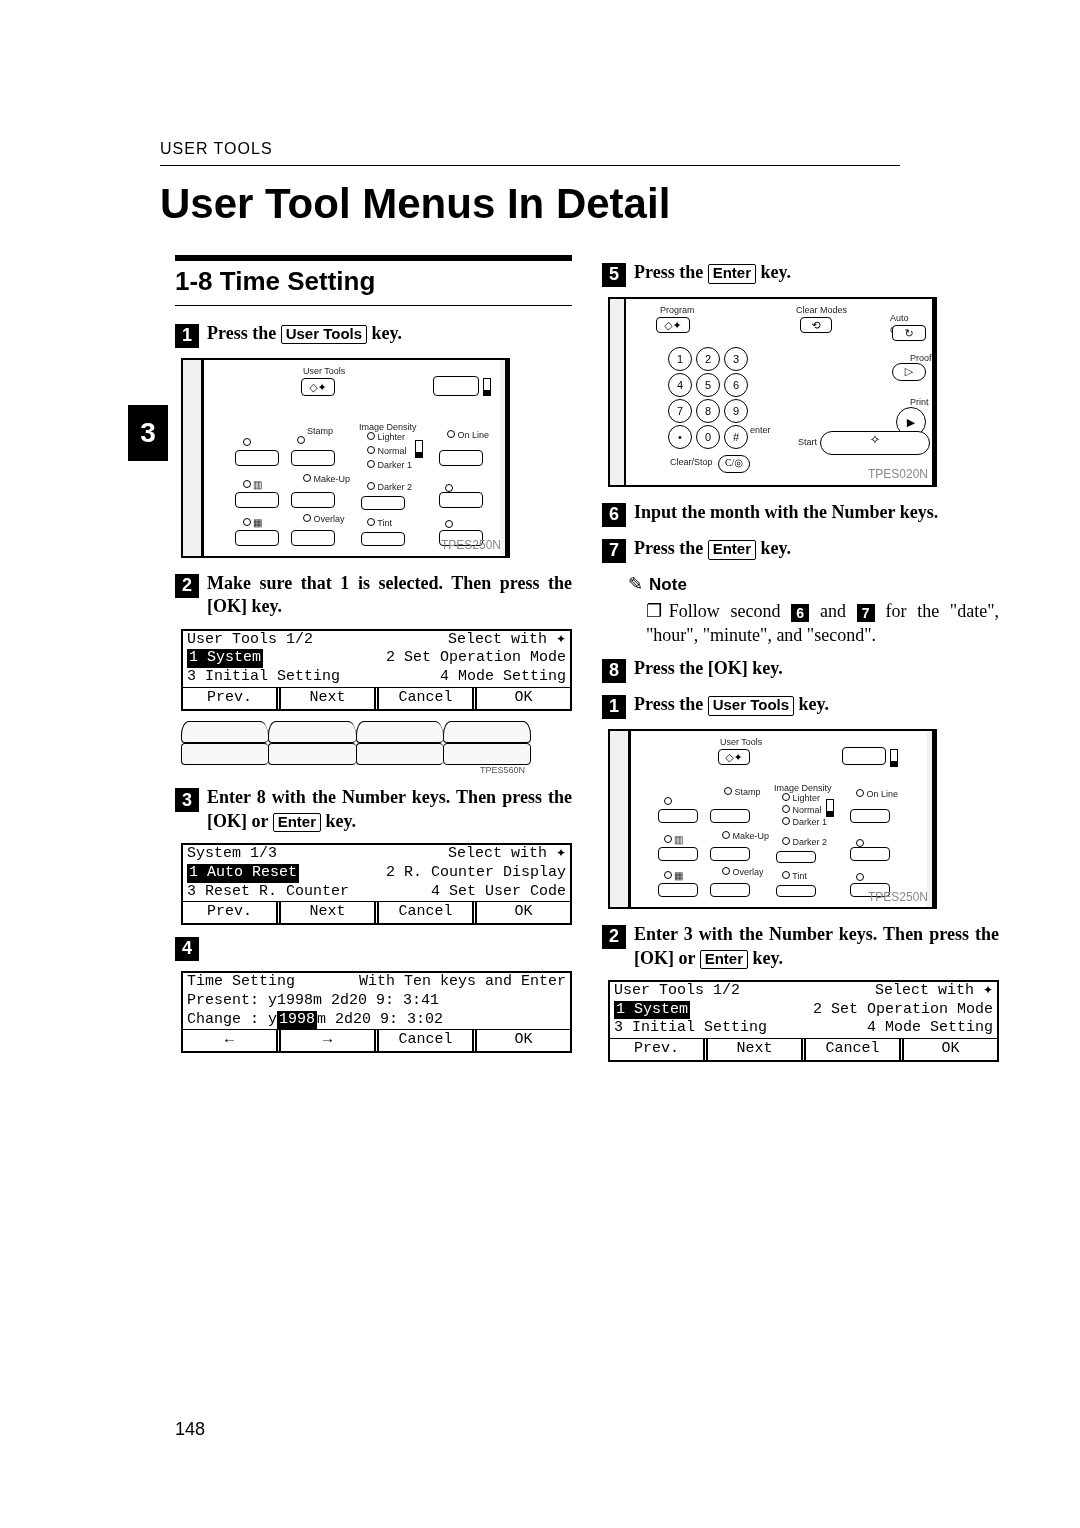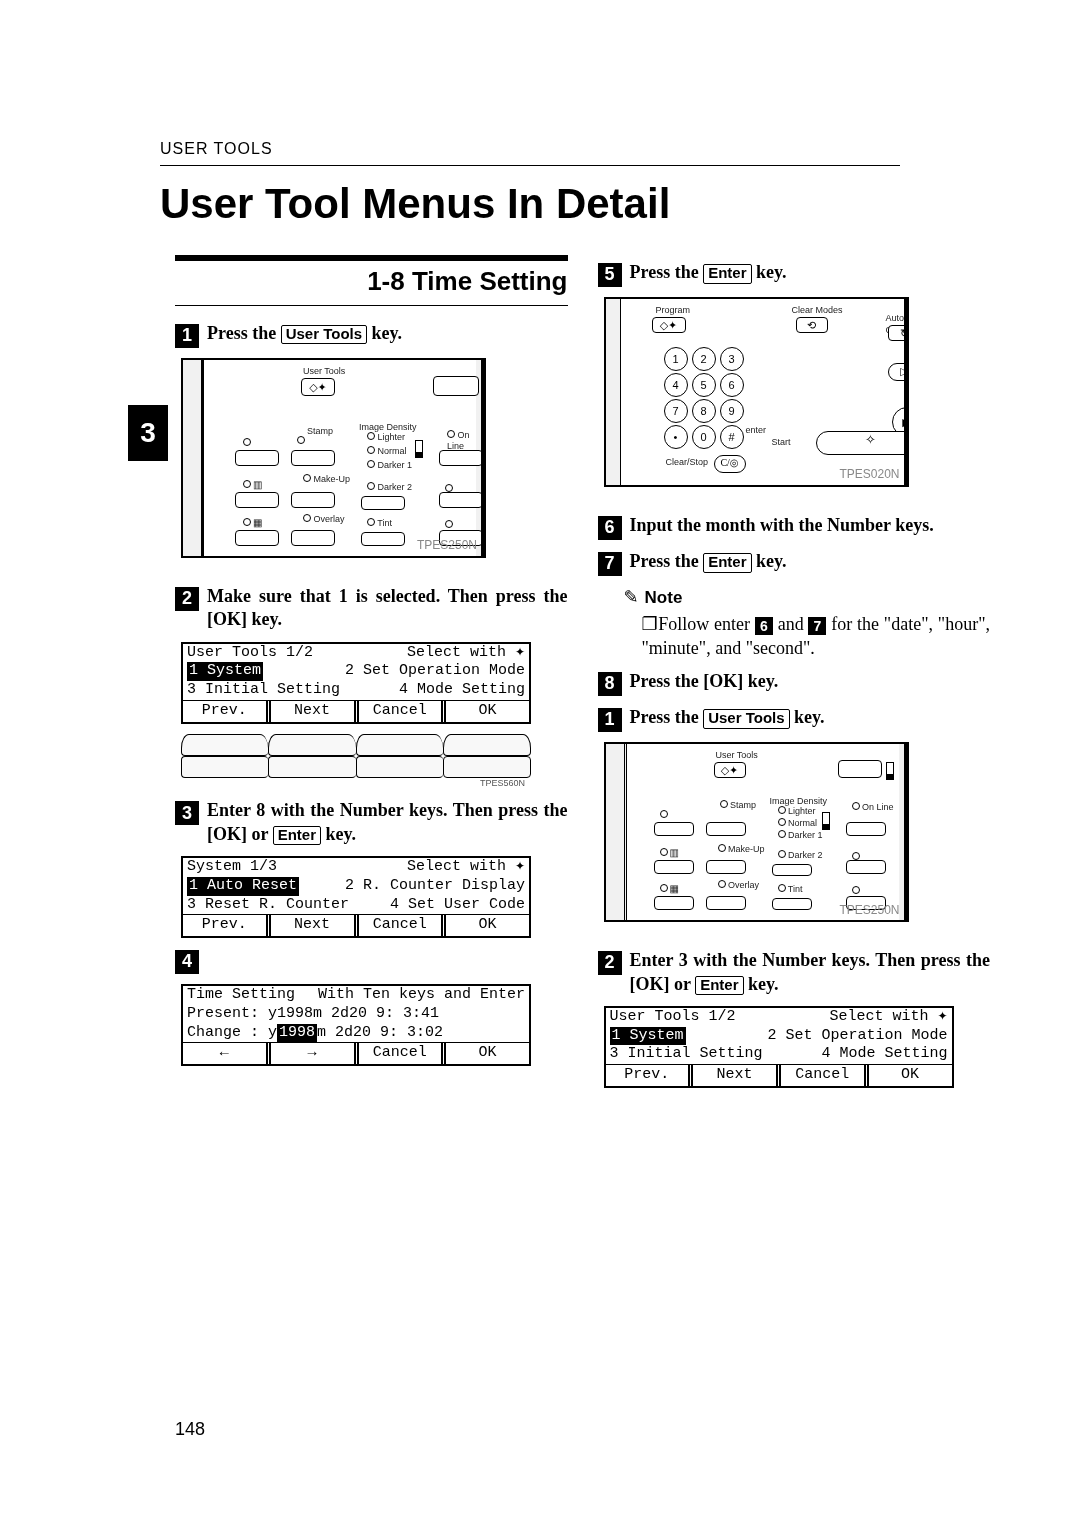--- a/index.html
+++ b/index.html
@@ -71,21 +71,20 @@
     width: 50%;
   }
   .section-title {
     font-family: Arial, Helvetica, sans-serif;
     font-weight: bold;
     font-size: 26px;
     border-top: 6px solid #000;
     border-bottom: 1.6px solid #000;
     padding: 4px 0 6px 0;
     margin: 0 0 16px 0;
-    text-align: right;
   }
   .step {
     display: flex;
     gap: 8px;
     margin: 10px 0 10px 0;
     font-family: "Times New Roman", serif;
   }
   .step-num {
     flex: 0 0 auto;
     width: 24px;
@@ -145,21 +144,21 @@
     font-size: 14px;
     vertical-align: middle;
   }
   .lcd {
     border: 2px solid #000;
     background: #fff;
     font-family: "Courier New", monospace;
     font-size: 15px;
     line-height: 1.25;
     margin: 6px 0 10px 6px;
-    width: 350px;
+    width: 391px;
     box-sizing: border-box;
   }
   .lcd .row {
     display: flex;
     justify-content: space-between;
     padding: 0 4px;
   }
   .lcd .hl {
     background: #000;
     color: #fff;
@@ -200,22 +199,22 @@
     border-radius: 4px;
   }
   .softkeys-label {
     text-align: right;
     font-family: Arial, sans-serif;
     font-size: 9px;
     color: #555;
     padding-right: 6px;
   }
   .panel-figure {
-    width: 305px;
-    margin: 4px 0 27px 6px;
+    width: 329px;
+    margin: 4px 0 14px 6px;
   }
   .panel-figure .frame {
     border: 2.5px solid #000;
     border-right-width: 5px;
     background: #f1f1f1;
     position: relative;
     box-sizing: border-box;
     overflow: hidden;
   }
   .panel-figure .inner-line {
@@ -472,21 +471,21 @@
           <div class="keypad-btn" style="left:86px; top:126px;">0</div>
           <div class="keypad-btn" style="left:114px; top:126px;">#</div>
           <span class="panel-label" style="left:140px; top:126px;">enter</span>
 
           <span class="panel-label" style="left:300px; top:54px;">Proof</span>
           <div class="panel-btn" style="left:282px; top:64px; width:34px; height:18px; border-radius:9px; text-align:center; font-size:11px;">▷</div>
 
           <span class="panel-label" style="left:300px; top:98px;">Print</span>
           <div class="keypad-btn" style="left:286px; top:108px; width:28px; height:28px;">▶</div>
 
-          <span class="panel-label" style="left:166px; top:138px;">Start</span>
+          <span class="panel-label" style="left:188px; top:138px;">Start</span>
           <div class="panel-btn" style="left:210px; top:132px; width:110px; height:24px; border-radius:12px; text-align:center; font-size:13px;">✧</div>
 
           <span class="panel-label" style="left:60px; top:158px;">Clear/Stop</span>
           <div class="panel-btn" style="left:108px; top:156px; width:32px; height:18px; border-radius:9px; text-align:center; font-size:10px;">C/◎</div>
 
           <span class="tp-label">TPES020N</span>
         </div>
       </div>
 
       <div class="step">
@@ -503,21 +502,21 @@
         </span>
       </div>
 
       <div style="padding-left:26px;">
         <div class="note-head">
           <span class="pen">✎</span>
           <span class="lbl">Note</span>
         </div>
         <div class="note-body">
           <span class="bullet">❐</span>
-          <span>Follow enter </span>
+          <span>Follow second </span>
           <span class="snum">6</span>
           <span> and </span>
           <span class="snum">7</span>
           <span> for the "date", "hour", "minute", and "second".</span>
         </div>
       </div>
 
       <div class="step">
         <span class="step-num">8</span>
         <span class="step-text">

